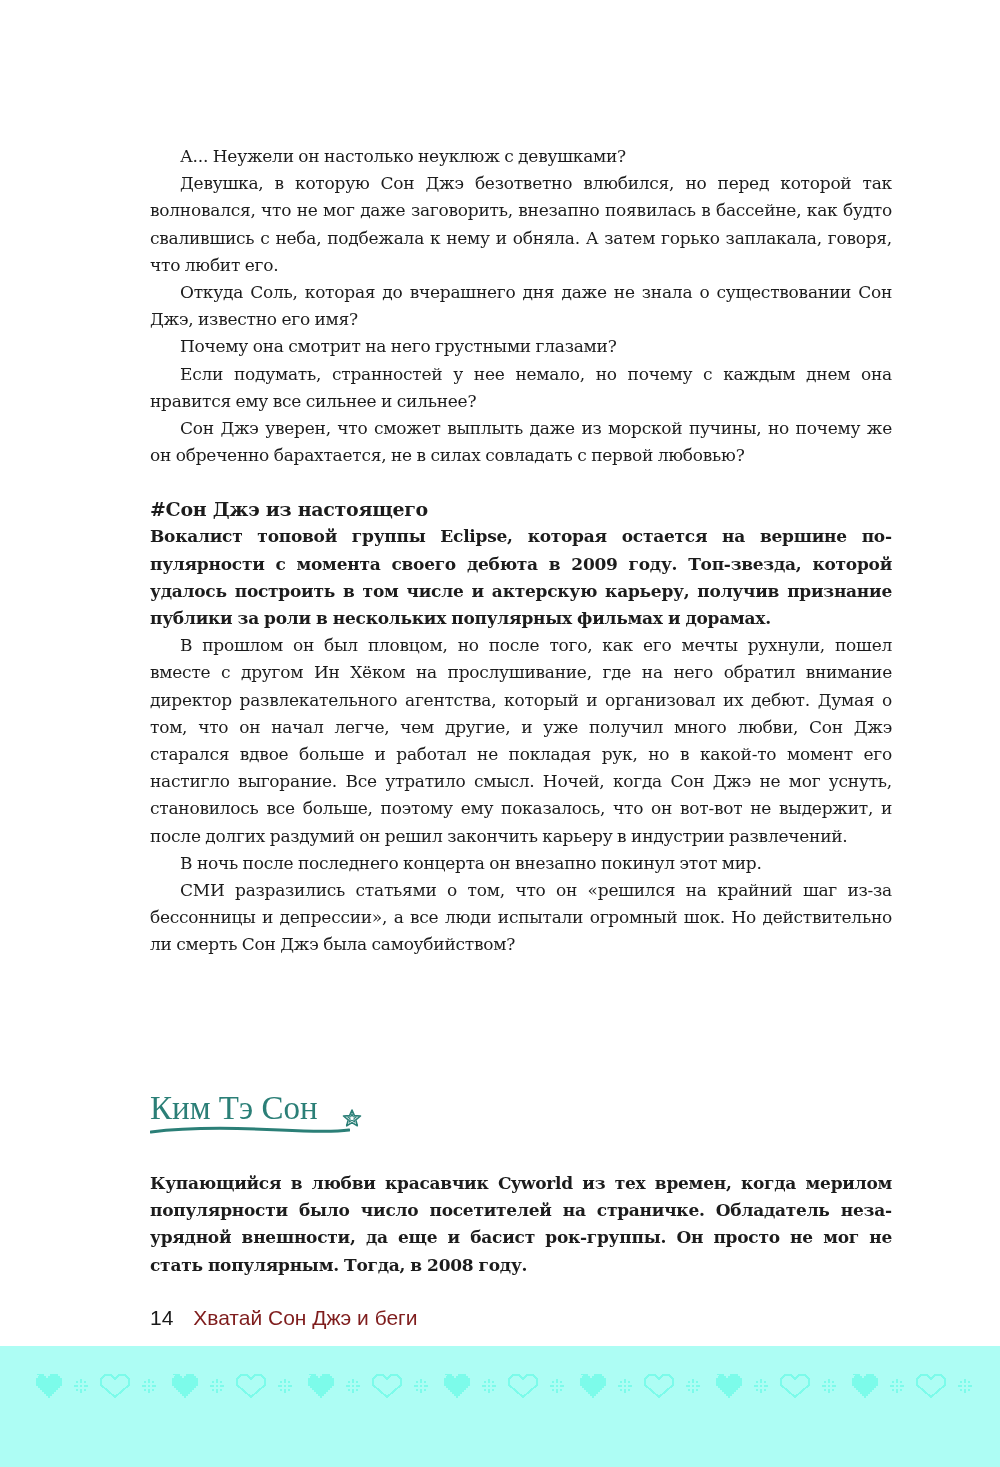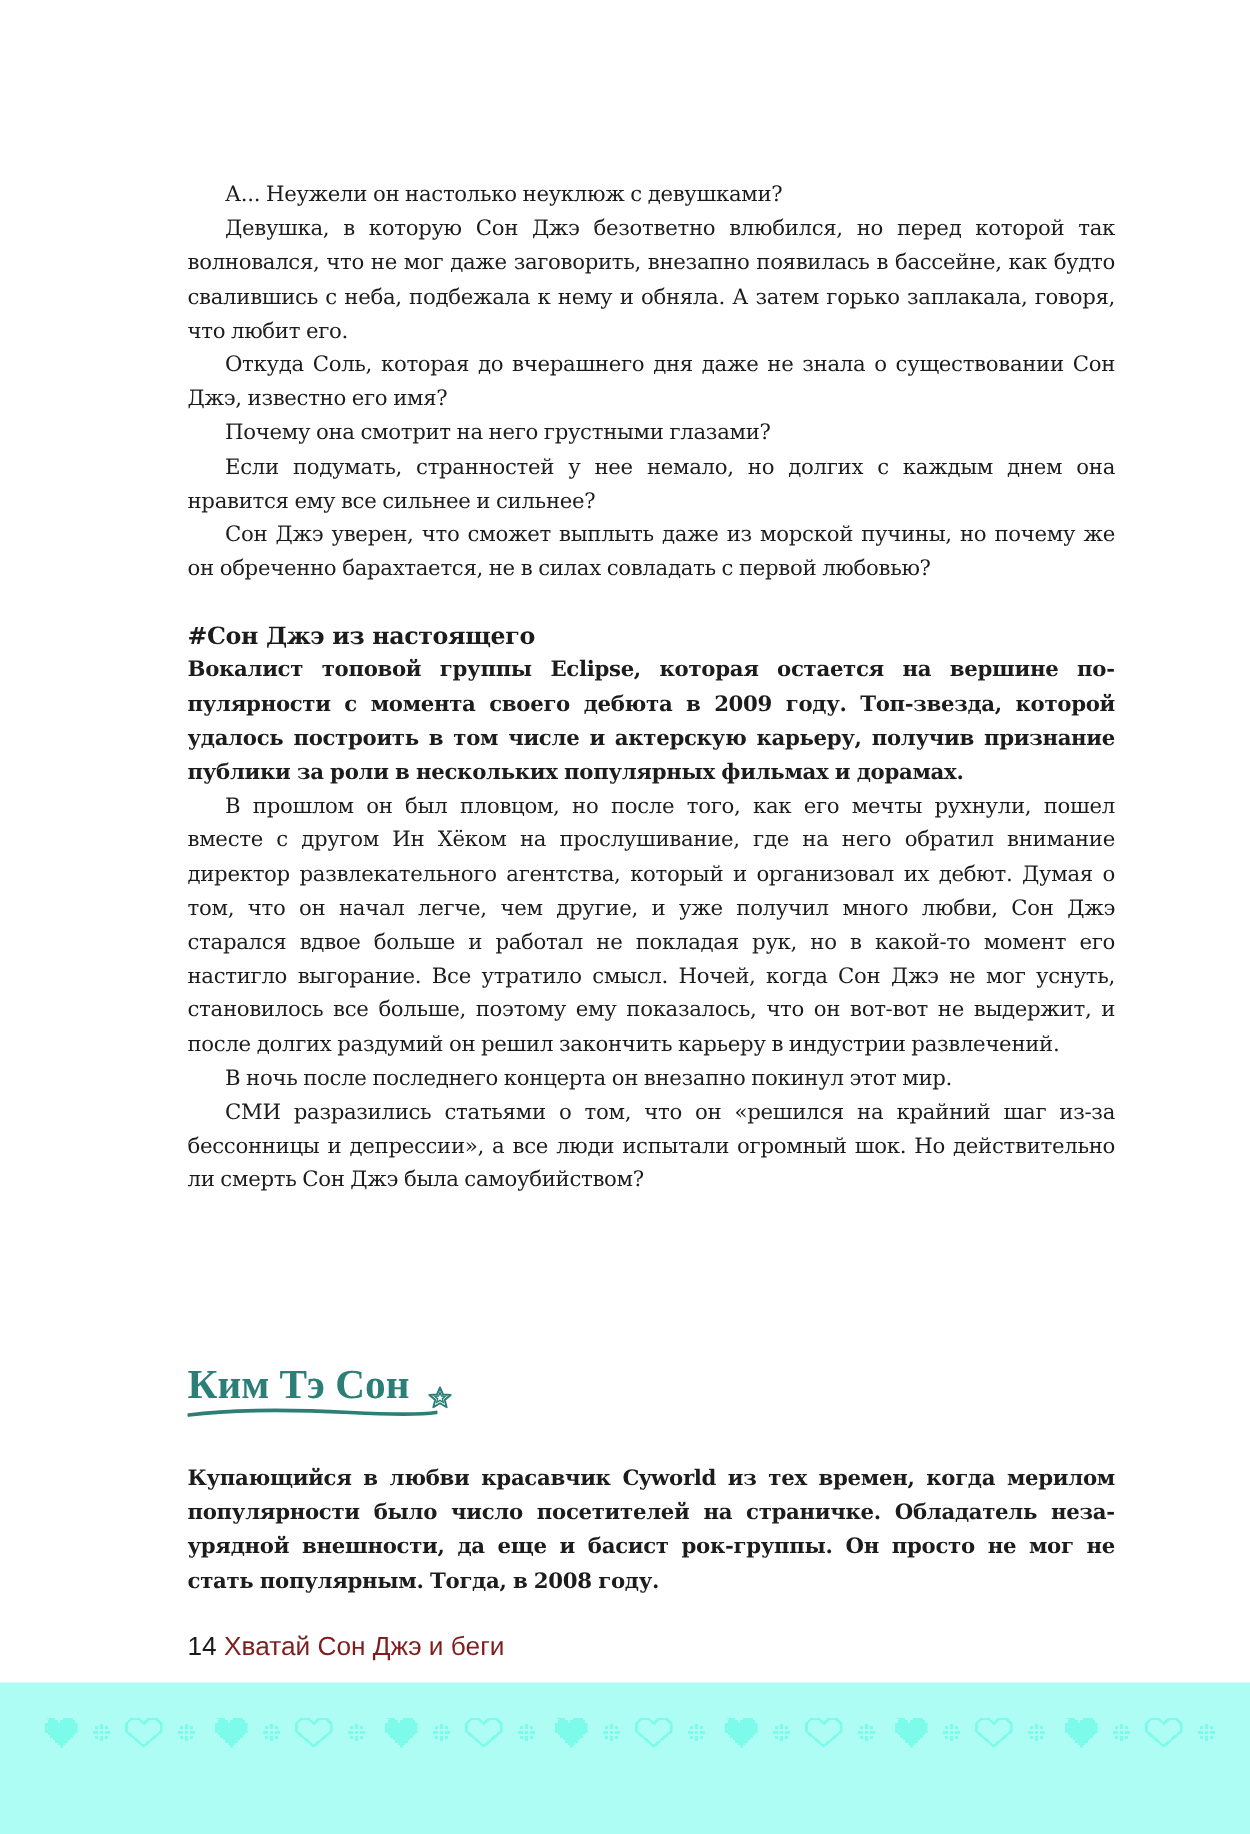--- a/index.html
+++ b/index.html
@@ -56,21 +56,20 @@
     }
     .char-heading-title {
       position: absolute;
       left: 0;
       top: 0;
       font-family: "Liberation Serif", "DejaVu Serif", serif;
       font-size: 33px;
       line-height: 40px;
       color: #2b7f77;
       white-space: nowrap;
-      font-weight: bold;
     }
     .char-heading-star {
       position: absolute;
       left: 192px;
       top: 20px;
       width: 20px;
       height: 20px;
     }
     .char-heading-underline {
       position: absolute;
@@ -89,20 +88,21 @@
       position: absolute;
       left: 150px;
       top: 1305px;
       font-family: "Liberation Sans", "DejaVu Sans", sans-serif;
       font-size: 21px;
       line-height: 26px;
       white-space: nowrap;
     }
     .footer-page-num {
       color: #1a1a1a;
+      margin-right: 14px;
     }
     .footer-title {
       color: #7f1d1d;
     }
     .border-band {
       position: absolute;
       left: 0;
       top: 1346px;
       width: 1000px;
       height: 121px;
@@ -132,21 +132,21 @@
   </style>
 </head>
 <body>
 
 <main class="page-body">
   <section>
     <p class="para indent">А... Неужели он настолько неуклюж с девушками?</p>
     <p class="para indent">Девушка, в которую Сон Джэ безответно влюбился, но перед кото­рой так волновался, что не мог даже заговорить, внезапно появилась в бассейне, как будто свалившись с неба, подбежала к нему и обняла. А затем горько заплакала, говоря, что любит его.</p>
     <p class="para indent">Откуда Соль, которая до вчерашнего дня даже не знала о существо­вании Сон Джэ, известно его имя?</p>
     <p class="para indent">Почему она смотрит на него грустными глазами?</p>
-    <p class="para indent">Если подумать, странностей у нее немало, но долгих с каждым днем она нравится ему все сильнее и сильнее?</p>
+    <p class="para indent">Если подумать, странностей у нее немало, но почему с каждым днем она нравится ему все сильнее и сильнее?</p>
     <p class="para indent">Сон Джэ уверен, что сможет выплыть даже из морской пучины, но почему же он обреченно барахтается, не в силах совладать с первой любовью?</p>
   </section>
 
   <div class="section-gap"></div>
 
   <section>
     <h3 class="subheading">#Сон Джэ из настоящего</h3>
     <p class="para noindent">Вокалист топовой группы Eclipse, которая остается на вершине по­пулярности с момента своего дебюта в 2009 году. Топ-звезда, которой удалось построить в том числе и актерскую карьеру, получив призна­ние публики за роли в нескольких популярных фильмах и дорамах.</p>
     <p class="para indent">В прошлом он был пловцом, но после того, как его мечты рухнули, пошел вместе с другом Ин Хёком на прослушивание, где на него обра­тил внимание директор развлекательного агентства, который и орга­низовал их дебют. Думая о том, что он начал легче, чем другие, и уже получил много любви, Сон Джэ старался вдвое больше и работал не по­кладая рук, но в какой-то момент его настигло выгорание. Все утратило смысл. Ночей, когда Сон Джэ не мог уснуть, становилось все больше, поэтому ему показалось, что он вот-вот не выдержит, и после долгих раздумий он решил закончить карьеру в индустрии развлечений.</p>
     <p class="para indent">В ночь после последнего концерта он внезапно покинул этот мир.</p>

